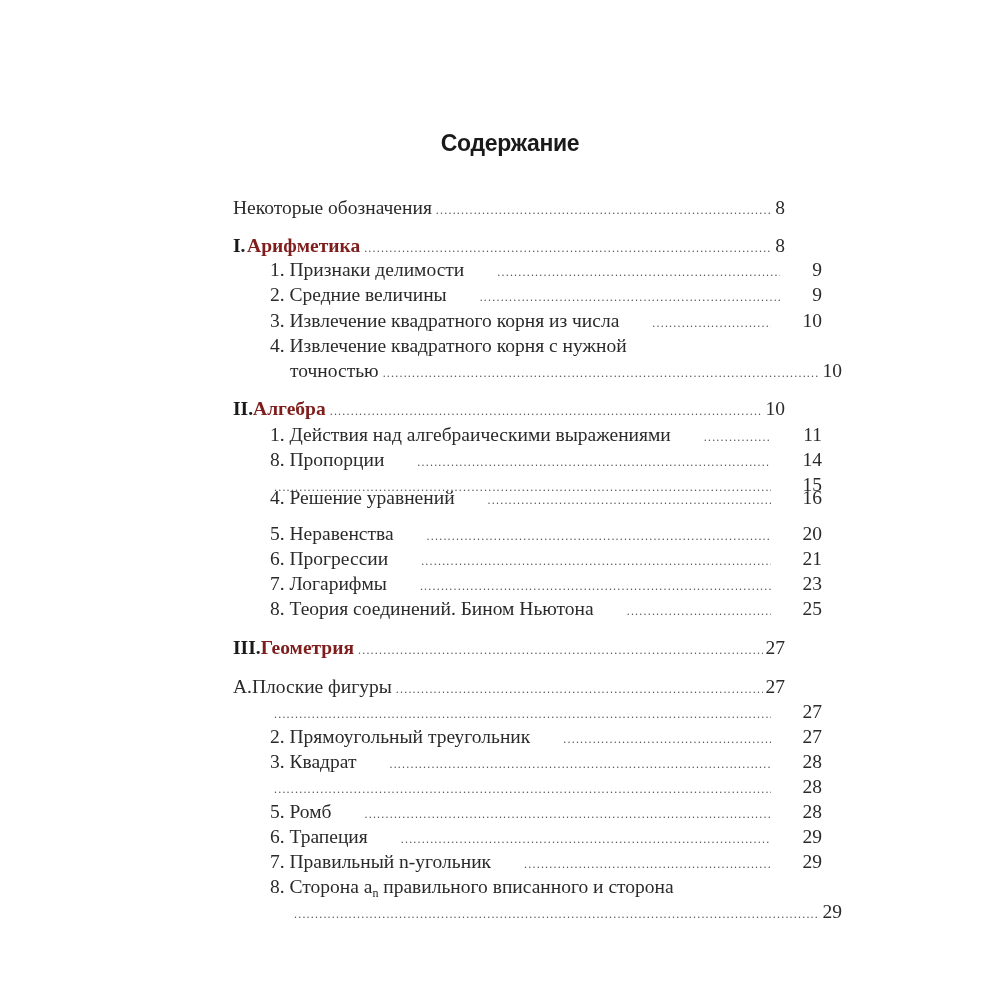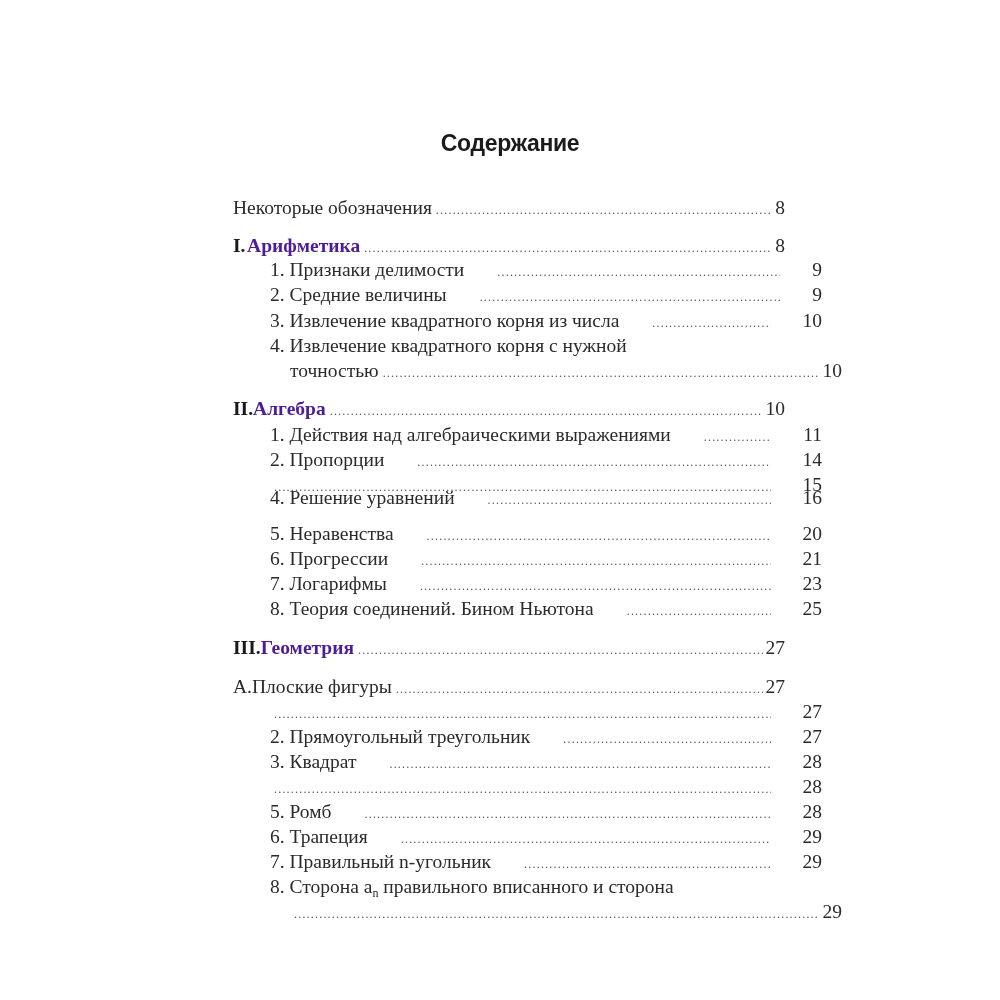--- a/index.html
+++ b/index.html
@@ -16,21 +16,21 @@
   .row {
     position: absolute; left: 0; width: 552px; height: 24px;
     display: flex; align-items: baseline; font-size: 19.5px; line-height: 24px; white-space: nowrap;
   }
   .label { flex: 0 0 auto; text-align: center; }
   .dots {
     flex: 1 1 auto; overflow: hidden; margin: 0 3px 0 4px; color: #555; font-size: 12px; letter-spacing: 1.2px;
   }
   .dots::before { content: "................................................................................................................................................................................................................................................................"; }
   .page { flex: 0 0 auto; text-align: right; }
-  .bold { font-weight: bold; color: #4c1d95; }
+  .bold { font-weight: bold; color: #7f1d1d; }
   .sec-num { display: inline-block; width: 37px; font-weight: bold; color: #1a1a1a; }
   .alpha-num { display: inline-block; width: 37px; }
   .ind1 { padding-left: 37px; gap: 29px; }
   .ind2 { padding-left: 57px; }
   sub { font-size: 12px; vertical-align: -4px; line-height: 0; }
 </style>
 </head>
 <body>
 
 <div class="title">Содержание</div>
@@ -78,21 +78,21 @@
     <span class="label bold">Алгебра</span>
     <span class="dots"></span>
     <span class="page">10</span>
   </div>
   <div class="row ind1" style="top:423px">
     <span class="label">1. Действия над алгебраическими выражениями</span>
     <span class="dots"></span>
     <span class="page">11</span>
   </div>
   <div class="row ind1" style="top:448px">
-    <span class="label">2. Пропорции</span>
+    <span class="label">8. Пропорции</span>
     <span class="dots"></span>
     <span class="page">14</span>
   </div>
   <div class="row ind1" style="top:473px">
     <span class="dots"></span>
     <span class="page">15</span>
   </div>
   <div class="row ind1" style="top:486px">
     <span class="label">4. Решение уравнений</span>
     <span class="dots"></span>

